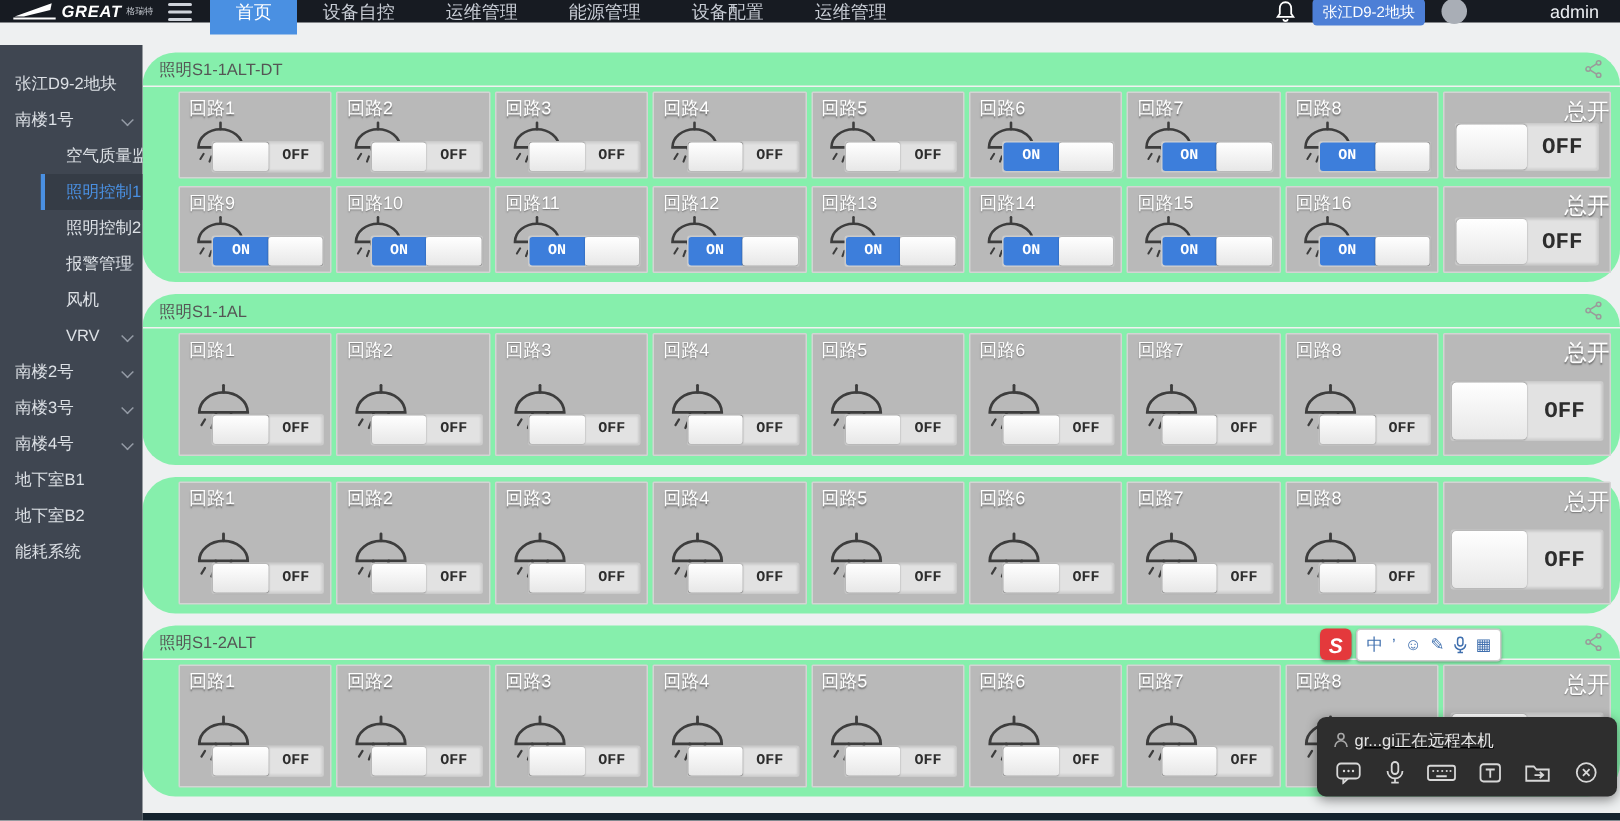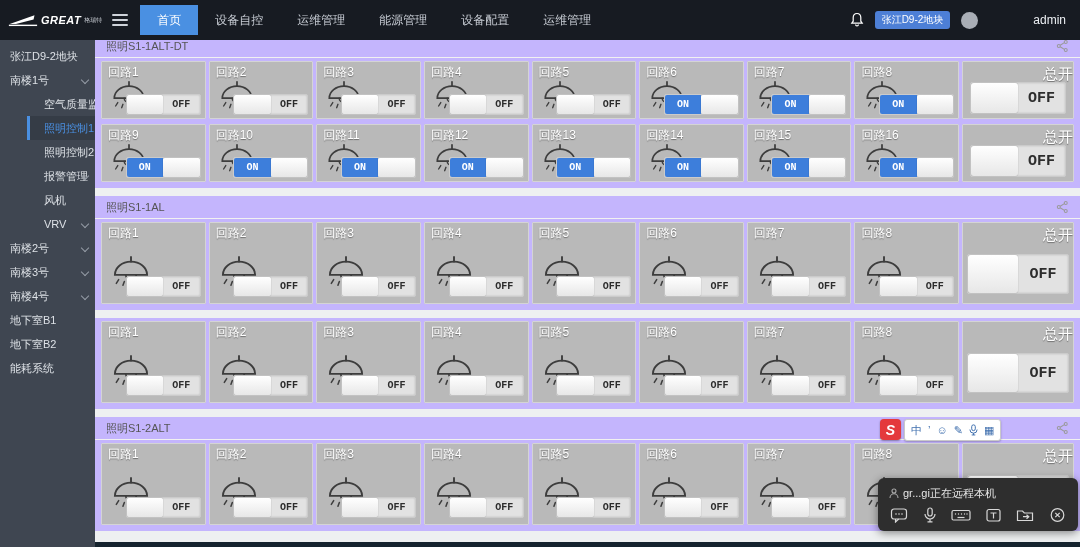--- a/index.html
+++ b/index.html
@@ -1,20 +1,20 @@
 <!DOCTYPE html>
 <html><head>
 <meta charset="utf-8">
 <style>
   html,body{margin:0;padding:0;}
   body{width:1080px;height:547px;position:relative;overflow:hidden;
        font-family:"Liberation Sans",sans-serif;background:#eef0f1;}
 
   
-  .topbar{position:absolute;left:0;top:0;width:1080px;height:40px;background:#171b22;
+  .topbar{position:absolute;left:0;top:0;width:1080px;height:15px;background:#171b22;
           display:flex;align-items:center;z-index:20;}
   .logo{display:flex;align-items:center;gap:3px;padding:0 6px 0 8px;min-width:84px;}
   .logo-text{color:#fff;font-weight:bold;font-style:italic;font-size:11px;letter-spacing:.5px;}
   .logo-sub{color:#c7cbd2;font-size:6px;}
   .hamburger{width:16px;height:12px;display:flex;flex-direction:column;justify-content:space-between;
              margin:0 12px 0 4px;cursor:pointer;}
   .hamburger i{height:2px;background:#cfd3da;border-radius:1px;}
   .nav{display:flex;height:30px;align-items:center;}
   .nav-item{line-height:30px;padding:0 17px;font-size:12px;color:#c9ced6;cursor:pointer;white-space:nowrap;}
   .nav-item.active{background:#4a90e2;color:#fff;}
@@ -30,25 +30,25 @@
              position:relative;cursor:pointer;white-space:nowrap;overflow:hidden;}
   .side-item.l1{padding-left:17px;margin-left:27px;}
   .side-item.active{color:#4a90e2;background:#353c46;}
   .side-item.active::before{content:'';position:absolute;left:0;top:0;bottom:0;width:3px;background:#4a90e2;}
   .chev{position:absolute;right:7px;top:9px;width:5px;height:5px;
         border-right:1px solid #959ca6;border-bottom:1px solid #959ca6;transform:rotate(45deg);}
 
   
   .main{position:absolute;left:95px;top:30px;right:0;bottom:0;background:#eef0f1;
         overflow:hidden;padding-top:5px;}
-  .section{background:#c4b5fd;margin-bottom:8px;}
+  .section{background:#86efac;margin-bottom:8px;border-radius:22px;}
   .sec-header{height:22px;display:flex;align-items:center;padding:0 11px;border-bottom:1px solid #f1f1f1;}
   .sec-title{font-size:11px;color:#555;}
   .share{margin-left:auto;cursor:pointer;display:flex;}
-  .cards-row{display:flex;gap:3px;padding:3px 6px 2px 6px;}
+  .cards-row{display:flex;gap:3px;padding:3px 6px 2px 24px;}
   .cards-row:last-child{padding-bottom:6px;}
   .card{position:relative;flex:1 1 0;background:#b9b9b9;border:1px solid #d4d4d4;border-radius:1px;}
   .compact .card{height:56px;}
   .tall .card{height:80px;}
   .card-label{position:absolute;top:2px;left:6px;font-size:12px;color:#fff;
               text-shadow:0 1px 1px rgba(70,70,70,.65);}
   .lamp{position:absolute;left:8px;bottom:5px;line-height:0;}
   .lamp svg{width:38px;height:33px;}
   .tall .lamp{bottom:12px;}
   .tall .lamp svg{width:42px;height:36px;}
@@ -77,21 +77,21 @@
             font-style:italic;font-size:14px;display:flex;align-items:center;justify-content:center;
             box-shadow:0 1px 2px rgba(0,0,0,.35);cursor:pointer;}
   .ime-tray{height:20px;background:#fff;border:1px solid #c9c9c9;border-radius:3px;display:flex;
             align-items:center;padding:0 6px;gap:6px;box-shadow:0 1px 2px rgba(0,0,0,.25);}
   .ime-tray .ic{font-size:11px;color:#3f6fae;line-height:1;cursor:pointer;}
   .ime-tray svg{display:block;}
 
   
   .remote{position:absolute;left:878px;top:478px;width:200px;height:53px;background:#2e2e2e;
           border-radius:6px;z-index:30;padding:8px 11px 0;box-sizing:border-box;
-          box-shadow:0 2px 8px rgba(0,0,0,.45);}
+          box-shadow:0 2px 8px rgba(0,0,0,.45);text-decoration:underline;}
   .remote-msg{display:flex;align-items:center;gap:4px;color:#e6e6e6;font-size:11px;white-space:nowrap;}
   .remote-icons{display:flex;justify-content:space-between;margin-top:6px;padding:0 1px;}
   .remote-icons span{cursor:pointer;display:flex;}
 
   
   .bottom-strip{position:absolute;left:95px;right:0;bottom:0;height:5px;background:#15232e;z-index:25;}
 
   .bell{display:flex;cursor:pointer;}
 </style>
 </head>

